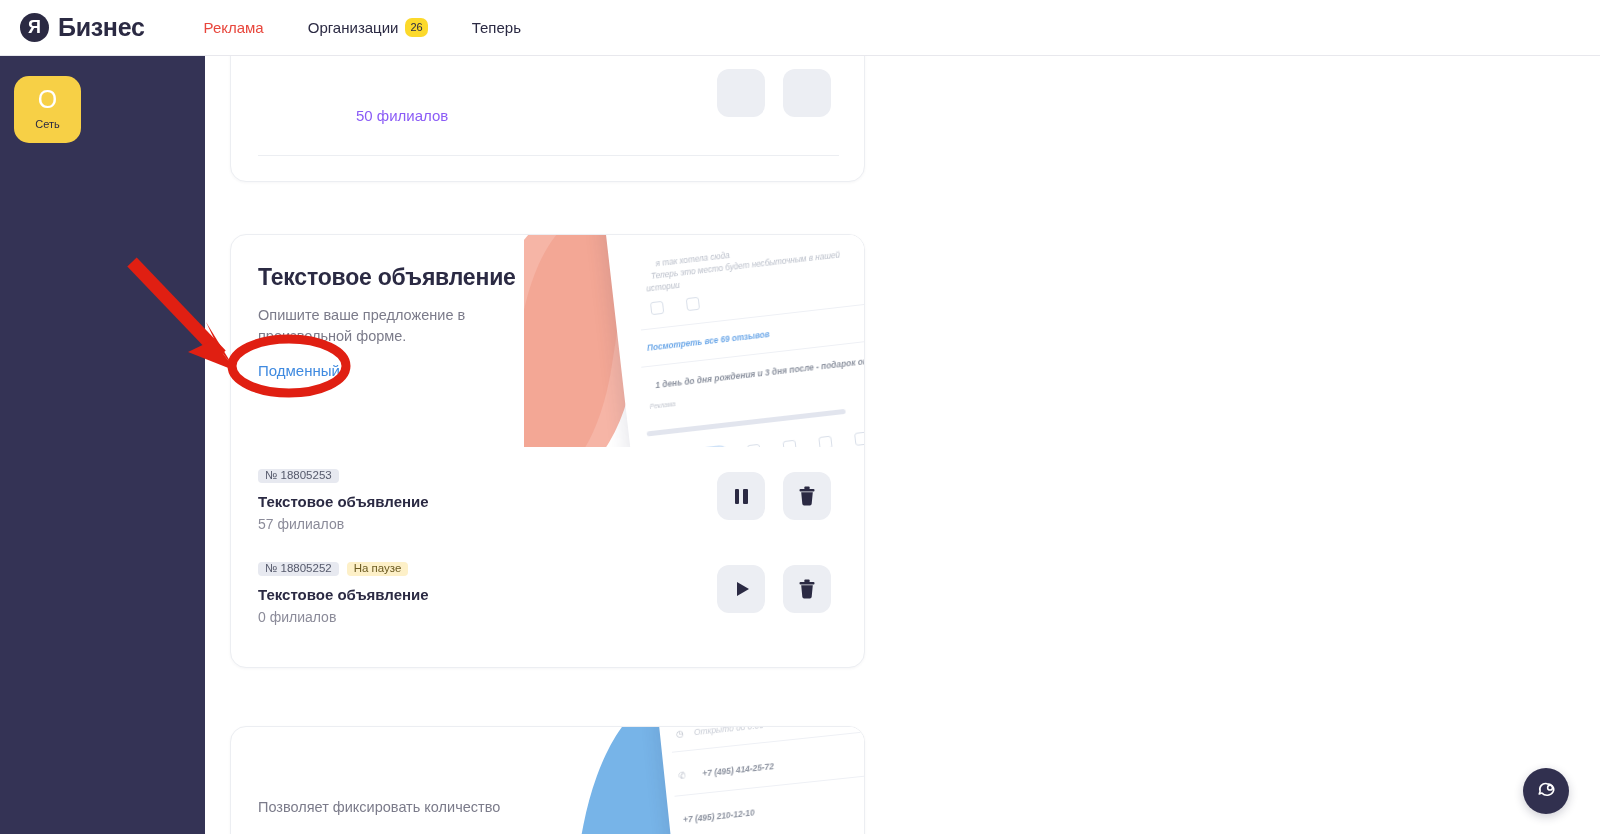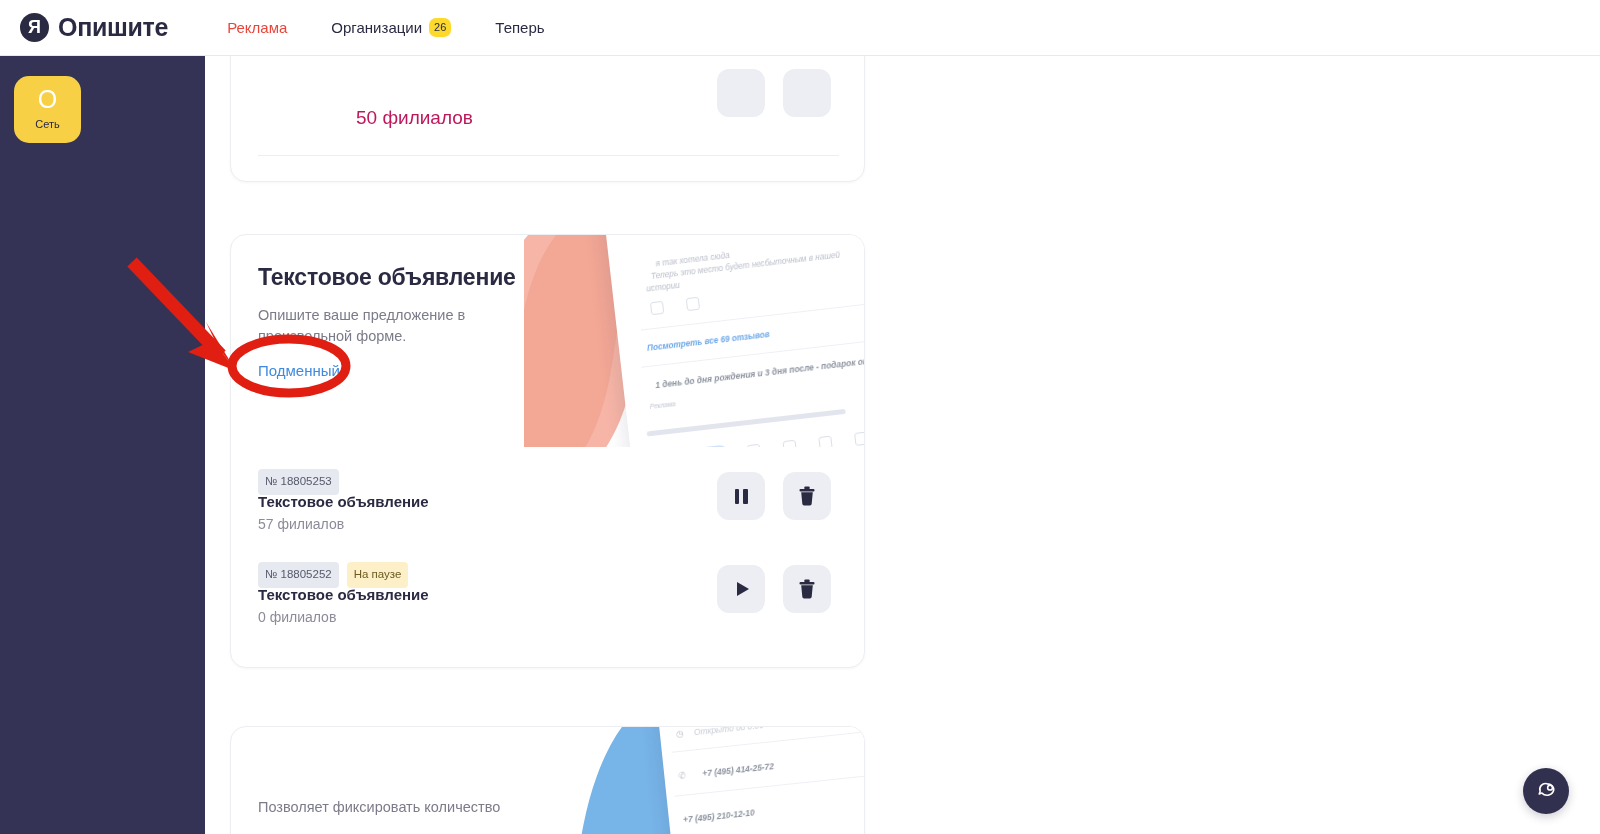--- a/index.html
+++ b/index.html
@@ -83,21 +83,21 @@
     border: 1px solid #eceef2;
     border-radius: 16px;
     box-shadow: 0 1px 3px rgba(20,20,50,0.04);
     overflow: hidden;
   }
 
   
   #card-showcases { top: -70px; height: 196px; }
   .c1-branches {
     position: absolute; left: 125px; top: 120px;
-    font-size: 19px; color: #be185d;
+    font-size: 15px; color: #8b5cf6;
   }
   .c1-btn {
     position: absolute; top: 82px;
     width: 48px; height: 48px; border-radius: 12px;
     background: #eceef3;
     cursor: pointer;
   }
   #c1-btn-pause { left: 486px; }
   #c1-btn-delete { left: 552px; }
   .c1-divider {
@@ -180,21 +180,21 @@
     filter: blur(0.6px);
   }
 
   
   .row { position: absolute; left: 0; width: 635px; }
   #row-1 { top: 234px; }
   #row-2 { top: 327px; }
   .row-tags { position: absolute; left: 27px; top: 0; display: flex; gap: 8px; }
   .tag {
     display: inline-flex; align-items: center;
-    height: 26px; padding: 4px 7px;
+    height: 14px; padding: 4px 7px;
     border-radius: 4px;
     font-size: 11.5px; line-height: 1;
   }
   .tag-id { background: #e7e9f0; color: #55596b; }
   .tag-paused { background: #fdf0c8; color: #6b5a20; }
   .row-name {
     position: absolute; left: 27px; top: 24px;
     font-size: 15px; font-weight: 700; color: #2b2a43;
   }
   .row-branches {
@@ -282,21 +282,21 @@
     box-shadow: 0 3px 10px rgba(30,30,60,0.22);
     cursor: pointer; z-index: 50;
   }
 </style>
 </head>
 <body>
 
 <div class="topbar">
   <div class="brand">
     <div class="brand-mark">Я</div>
-    <div class="brand-text">Опишите</div>
+    <div class="brand-text">Бизнес</div>
   </div>
   <div class="nav-items">
     <div class="nav-item active">
       <span>Реклама</span>
     </div>
     <div class="nav-item">
       <span>Организации</span>
       <span class="nav-badge">26</span>
     </div>
     <div class="nav-item">

